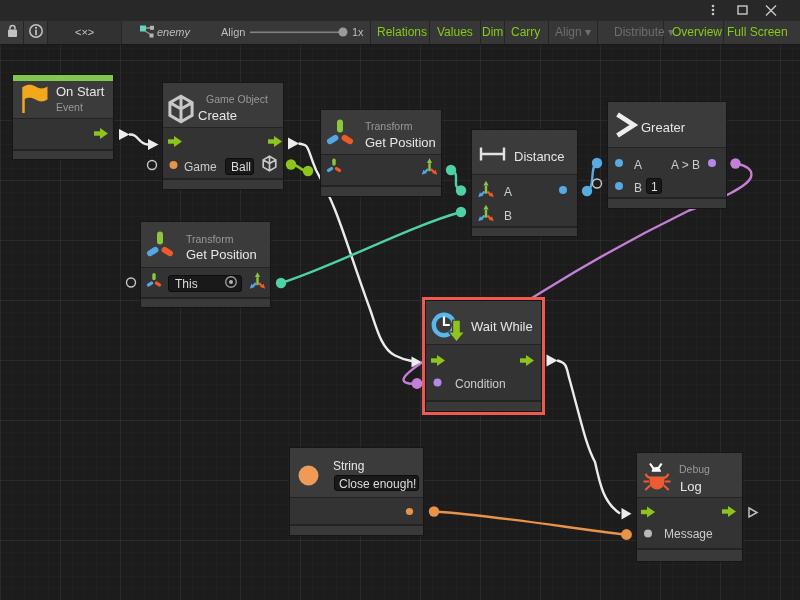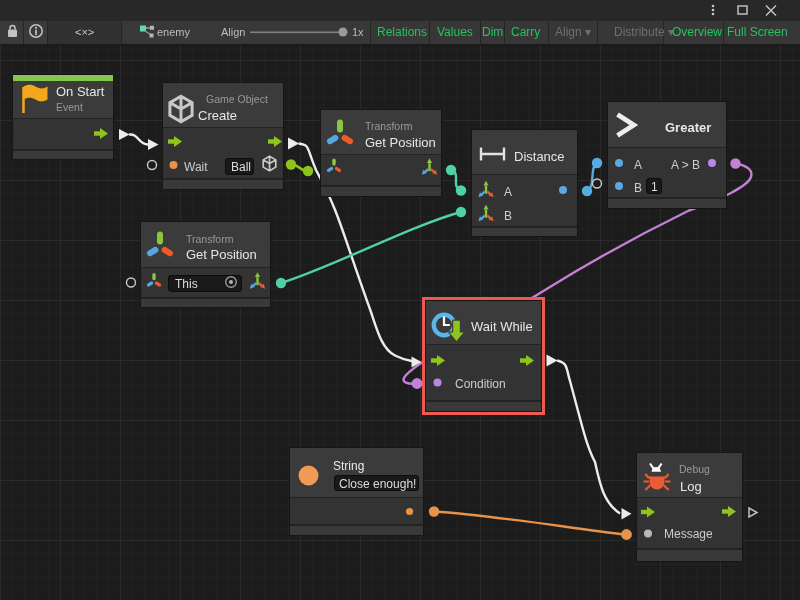--- a/index.html
+++ b/index.html
@@ -14,21 +14,21 @@
       linear-gradient(rgba(255,255,255,0.014) 1px, transparent 1px),
       linear-gradient(90deg, rgba(255,255,255,0.014) 1px, transparent 1px);
     background-size:60px 60px,60px 60px,12px 12px,12px 12px;
     background-position:0 -45px,0 0,0 -45px,0 0;}
   
   #titlebar{position:absolute;left:0;top:0;width:800px;height:21px;background:#282828;z-index:30;}
   #tab{position:absolute;left:0;top:2px;width:111px;height:19px;background:#393939;border-top:2.5px solid #4379b7;box-sizing:border-box;}
   #tab .txt{position:absolute;left:21px;top:2.5px;font-size:13px;color:#d8d8d8;}
   #toolbar{position:absolute;left:0;top:21px;width:800px;height:24px;background:#333333;z-index:30;border-bottom:1px solid #191919;box-sizing:border-box;}
   .tbtn{position:absolute;top:0;height:23px;box-sizing:border-box;border-right:1px solid #252525;}
-  .tbl{position:absolute;font-size:12px;color:#22c55e;top:4px;white-space:nowrap;}
+  .tbl{position:absolute;font-size:12px;color:#84cc16;top:4px;white-space:nowrap;}
   .tbld{position:absolute;font-size:12px;color:#6e6e6e;top:4px;white-space:nowrap;}
   .tsm{font-size:11px;color:#bdbdbd;}
   
   .node{position:absolute;background:#333333;border:1px solid #161616;box-sizing:border-box;}
   .hdr{position:absolute;left:0;top:0;width:100%;background:#3b3b3b;border-bottom:1px solid #232323;box-sizing:border-box;}
   .strip{position:absolute;left:0;bottom:0;width:100%;background:#393939;border-top:2px solid #232323;box-sizing:border-box;}
   .t1{position:absolute;font-size:10.5px;color:#999999;white-space:nowrap;}
   .t2{position:absolute;font-size:13px;color:#e6e6e6;white-space:nowrap;}
   .pl{position:absolute;font-size:12px;color:#cccccc;white-space:nowrap;}
   .fld{position:absolute;background:#191919;border:1px solid #0c0c0c;border-radius:3px;box-sizing:border-box;color:#dddddd;font-size:12px;}
@@ -70,21 +70,21 @@
       <div class="t1" style="left:43px;top:20px;">Event</div>
     </div>
     <div class="strip" style="height:10px;"></div>
   </div>
 
   <div class="node" style="left:162px;top:82px;width:122px;height:108px;">
     <div class="hdr" style="height:45px;">
       <div class="t1" style="left:43px;top:10px;">Game Object</div>
       <div class="t2" style="left:35px;top:24.5px;">Create</div>
     </div>
-    <div class="pl" style="left:21px;top:77px;">Wait</div>
+    <div class="pl" style="left:21px;top:77px;">Game</div>
     <div class="fld" style="left:62px;top:75px;width:29px;height:17px;padding:1px 0 0 5px;">Ball</div>
     <div class="strip" style="height:11px;"></div>
   </div>
 
   <div class="node" style="left:320px;top:109px;width:122px;height:88px;">
     <div class="hdr" style="height:45px;">
       <div class="t1" style="left:44px;top:10px;">Transform</div>
       <div class="t2" style="left:44px;top:24.5px;">Get Position</div>
     </div>
     <div class="strip" style="height:11px;"></div>
@@ -103,21 +103,21 @@
     <div class="hdr" style="height:45px;">
       <div class="t2" style="left:42px;top:18.5px;">Distance</div>
     </div>
     <div class="pl" style="left:32px;top:55px;">A</div>
     <div class="pl" style="left:32px;top:79px;">B</div>
     <div class="strip" style="height:10px;"></div>
   </div>
 
   <div class="node" style="left:607px;top:101px;width:120px;height:108px;">
     <div class="hdr" style="height:46px;">
-      <div class="t2" style="left:57px;top:17.5px;font-weight:bold;">Greater</div>
+      <div class="t2" style="left:33px;top:17.5px;">Greater</div>
     </div>
     <div class="pl" style="left:26px;top:56px;">A</div>
     <div class="pl" style="left:26px;top:79px;">B</div>
     <div class="pl" style="left:63px;top:56px;">A &gt; B</div>
     <div class="fld" style="left:38px;top:76px;width:16px;height:16px;padding:1px 0 0 4px;">1</div>
     <div class="strip" style="height:11px;"></div>
   </div>
 
   <div class="node" style="left:289px;top:447px;width:135px;height:89px;">
     <div class="hdr" style="height:50px;">
@@ -169,21 +169,21 @@
     <div class="tbl" style="left:377px;">Relations</div>
     <div class="tbl" style="left:437px;">Values</div>
     <div class="tbl" style="left:482px;">Dim</div>
     <div class="tbl" style="left:511px;">Carry</div>
     <div class="tbld" style="left:555px;text-align:right;">Align ▾</div>
     <div class="tbld" style="left:599px;margin-left:15px;">Distribute ▾</div>
     <div class="tbl" style="left:672px;">Overview</div>
     <div class="tbl" style="left:727px;">Full Screen</div>
     <div class="tbl tsm" style="left:221px;top:5px;">Align</div>
     <div class="tbl tsm" style="left:352px;top:5px;">1x</div>
-    <div class="tbl tsm" style="left:157px;top:5px;">enemy</div>
+    <div class="tbl tsm" style="left:157px;top:5px;font-style:italic;">enemy</div>
     <svg width="371" height="23">
 
       <rect x="8" y="8.5" width="9" height="7.5" rx="1" fill="#c2c2c2"></rect>
       <path d="M10,8.5 v-1.5 a2.5,2.5 0 0 1 5,0 v1.5" stroke="#c2c2c2" stroke-width="1.5" fill="none"></path>
 
       <circle cx="36" cy="10" r="6.2" fill="none" stroke="#c2c2c2" stroke-width="1.5"></circle>
       <circle cx="36" cy="6.8" r="1.1" fill="#c2c2c2"></circle>
       <rect x="35.2" y="8.7" width="1.7" height="5.5" fill="#c2c2c2"></rect>
 
       <text x="75" y="14.5" font-size="11" fill="#c8c8c8" font-family="Liberation Sans">&lt;×&gt;</text>

